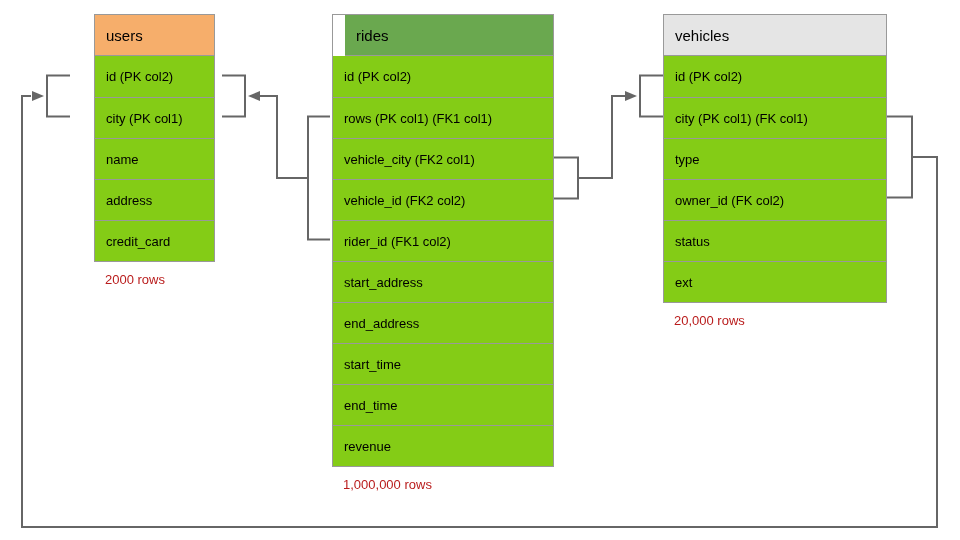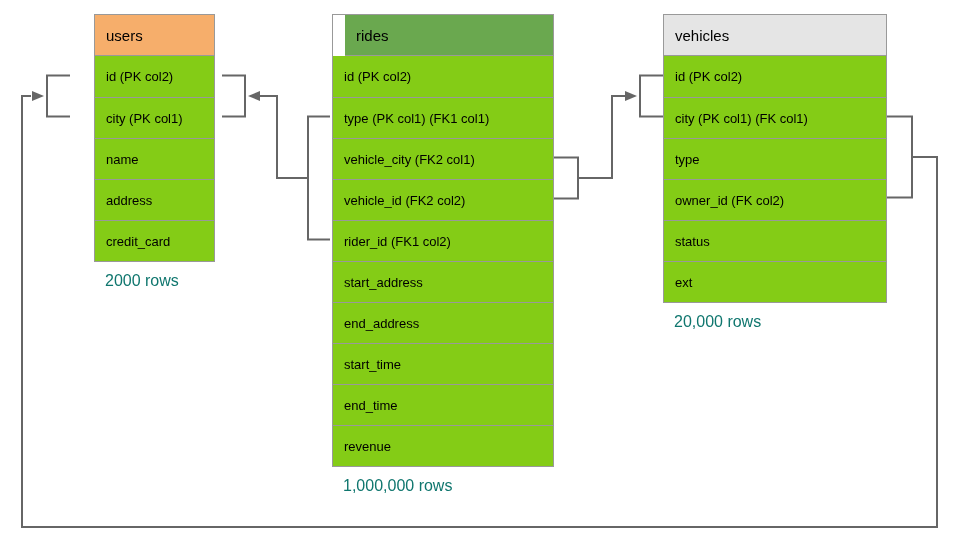--- a/index.html
+++ b/index.html
@@ -13,21 +13,21 @@
   body{font-family:"Liberation Sans","DejaVu Sans",sans-serif;color:var(--text);position:relative;}
   .canvas{position:absolute;left:0;top:0;width:960px;height:540px;}
   svg.wires{position:absolute;left:0;top:0;width:960px;height:540px;color:var(--connector);}
   svg.wires path{fill:none;stroke:currentColor;stroke-width:2;}
   svg.wires polygon{fill:currentColor;stroke:none;}
   .table{position:absolute;top:14px;background:#fff;}
   .tbox{border:1px solid var(--border);background:#fff;}
   .thead{height:41px;line-height:41px;padding-left:11px;font-size:15px;color:#000;border-bottom:1px solid var(--border);}
   .trow{height:41px;line-height:41px;padding-left:11px;font-size:13px;background:#84cc16;white-space:nowrap;overflow:hidden;}
   .trow + .trow{border-top:1px solid var(--border);}
-  .rowcount{margin-top:10px;padding-left:11px;font-size:16px;color:#0f766e;}
+  .rowcount{margin-top:10px;padding-left:11px;font-size:13px;color:#b91c1c;}
   .u{left:70px;width:121px;margin-left:24px;}
   .r{left:332px;width:222px;}
   .v{left:663px;width:224px;}
 </style>
 </head>
 <body>
 
 <div class="canvas">
 
   <svg class="wires" viewBox="0 0 960 540" aria-hidden="true">
@@ -70,21 +70,21 @@
     <div class="rowcount">2000 rows</div>
   </div>
 
   <div class="table r">
     <div class="tbox">
       <div class="thead" style="background: rgb(106, 168, 79); margin-left: 12px;">
         <span>rides</span>
       </div>
       <div>
           <div class="trow">id (PK col2)</div>
-          <div class="trow">type (PK col1) (FK1 col1)</div>
+          <div class="trow">rows (PK col1) (FK1 col1)</div>
           <div class="trow">vehicle_city (FK2 col1)</div>
           <div class="trow">vehicle_id (FK2 col2)</div>
           <div class="trow">rider_id (FK1 col2)</div>
           <div class="trow">start_address</div>
           <div class="trow">end_address</div>
           <div class="trow">start_time</div>
           <div class="trow">end_time</div>
           <div class="trow">revenue</div>
         </div>
     </div>

